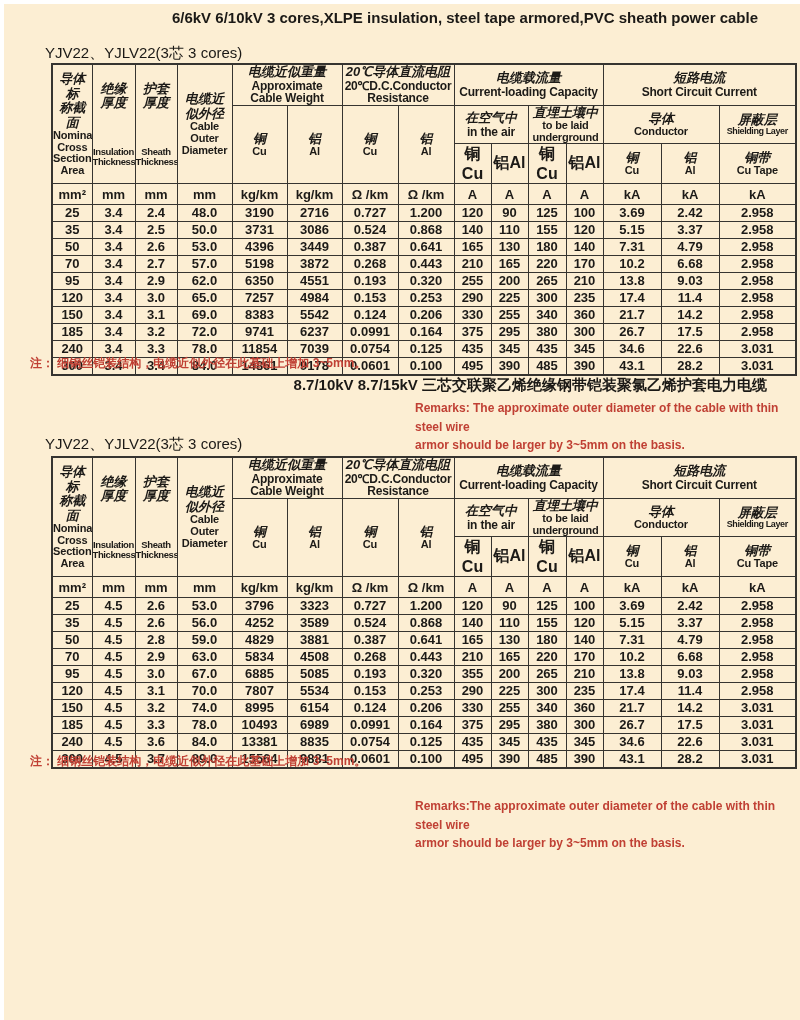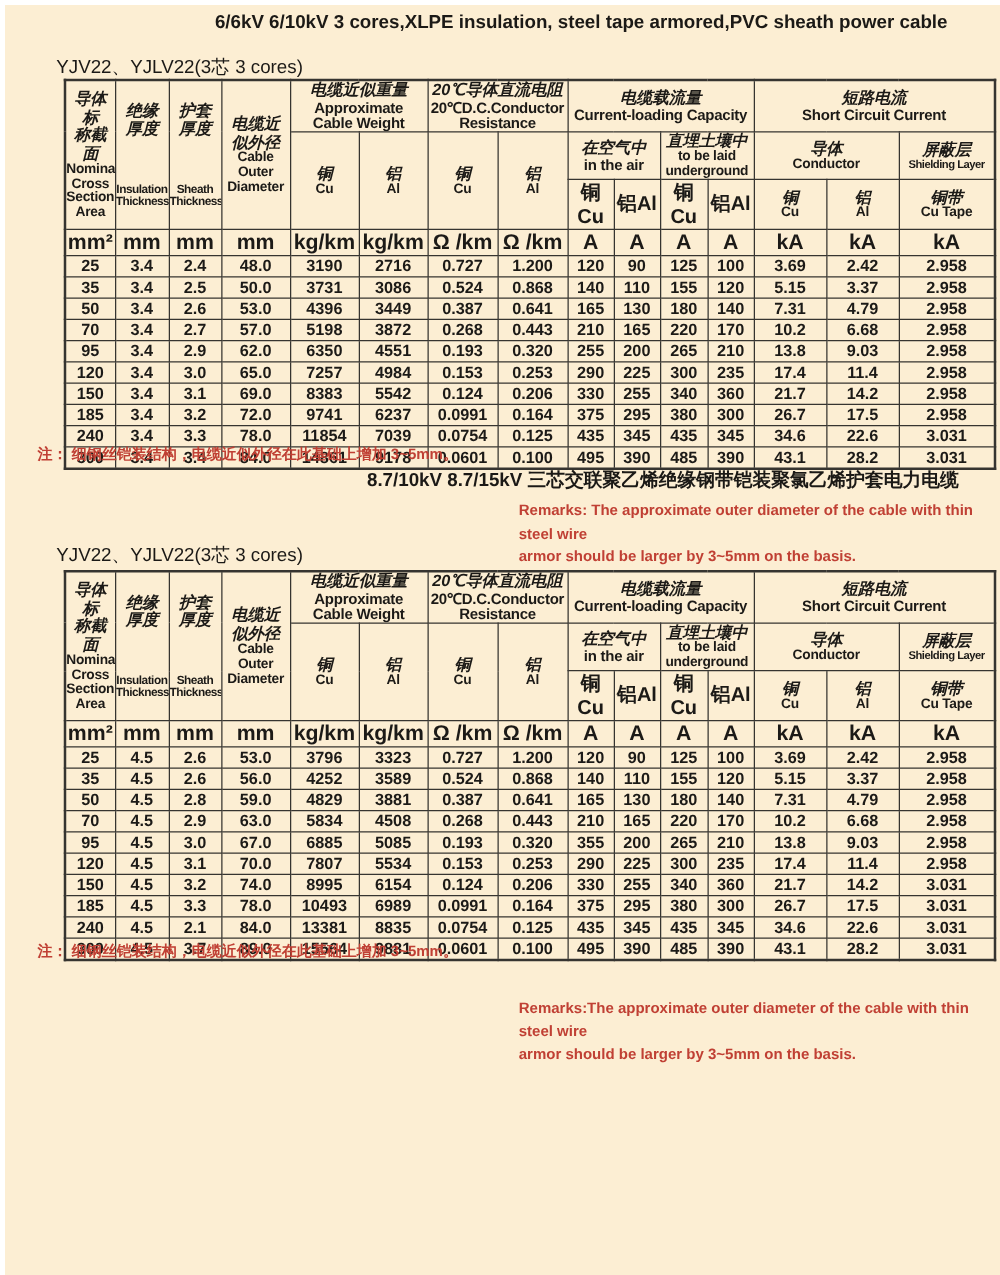--- a/index.html
+++ b/index.html
@@ -22,21 +22,21 @@
   table.spec{position:absolute;left:47px;border-collapse:collapse;table-layout:fixed;
              width:744px;border:2px solid #363430;}
   #table1{top:59px;}
   #table2{top:452px;}
   .spec th,.spec td{border:1px solid #363430;text-align:center;vertical-align:middle;
                     padding:0;color:#1c1a17;overflow:hidden;}
   .spec td{font-size:13px;font-weight:700;height:16px;line-height:16px;}
   tr.h1 th{height:36px;}
   tr.h2 th{height:34px;}
   tr.h3 th{height:26px;}
-  tr.h4 th{height:20px;font-size:17px;font-weight:700;}
+  tr.h4 th{height:20px;font-size:13px;font-weight:700;}
   .zh{font-size:13px;font-weight:700;line-height:1.12;white-space:pre-line;font-style:italic;}
   .en{font-size:11px;font-weight:700;line-height:1.05;white-space:pre-line;letter-spacing:-0.2px;}
   .en-12{font-size:12px;}
   .en-xs{font-size:9.5px;letter-spacing:-0.4px;margin-top:36px;}
   .en-9{font-size:9px;letter-spacing:-0.4px;}
 
   .note-zh{position:absolute;left:26px;color:#c04034;font-size:12px;font-weight:700;white-space:nowrap;}
   .note-en{position:absolute;left:411px;width:378px;color:#c04034;font-size:12px;font-weight:600;
            line-height:1.55;white-space:pre-line;margin-top:44px;}
   #notezh1,#noteen1{top:351px;}
@@ -642,21 +642,21 @@
           <td>295</td>
           <td>380</td>
           <td>300</td>
           <td>26.7</td>
           <td>17.5</td>
           <td>3.031</td>
         </tr>
         <tr>
           <td>240</td>
           <td>4.5</td>
-          <td>2.1</td>
+          <td>3.6</td>
           <td>84.0</td>
           <td>13381</td>
           <td>8835</td>
           <td>0.0754</td>
           <td>0.125</td>
           <td>435</td>
           <td>345</td>
           <td>435</td>
           <td>345</td>
           <td>34.6</td>

